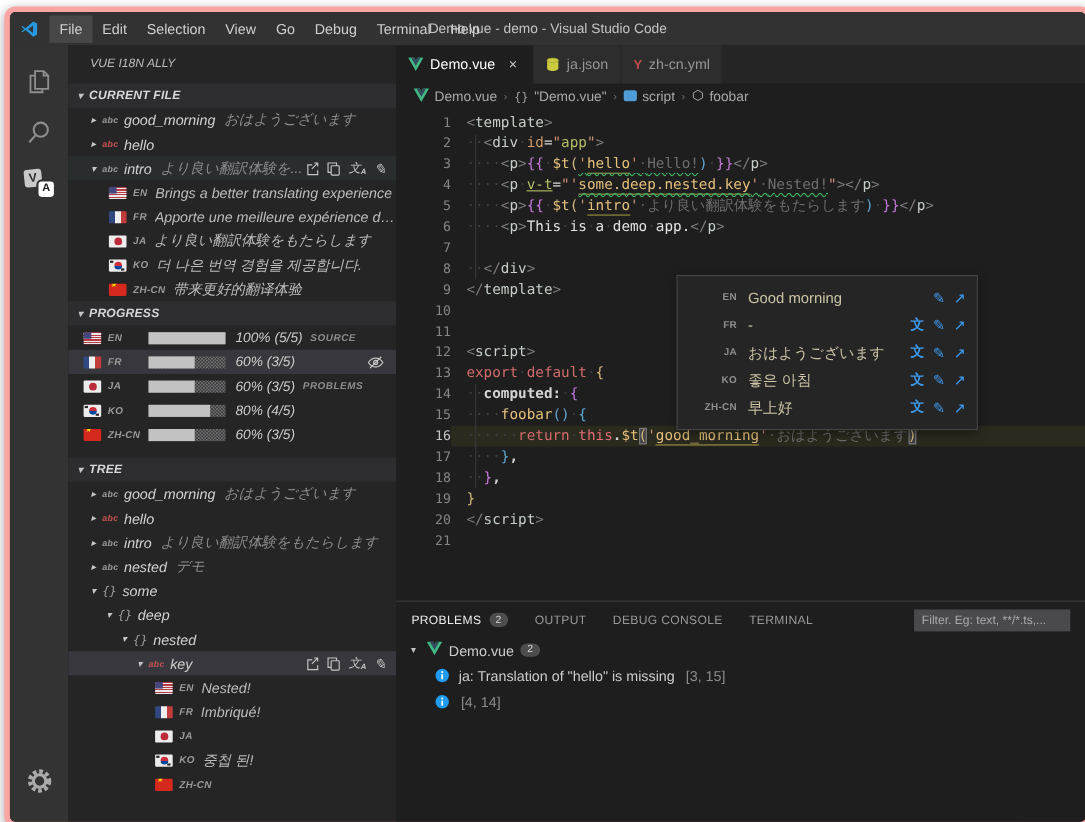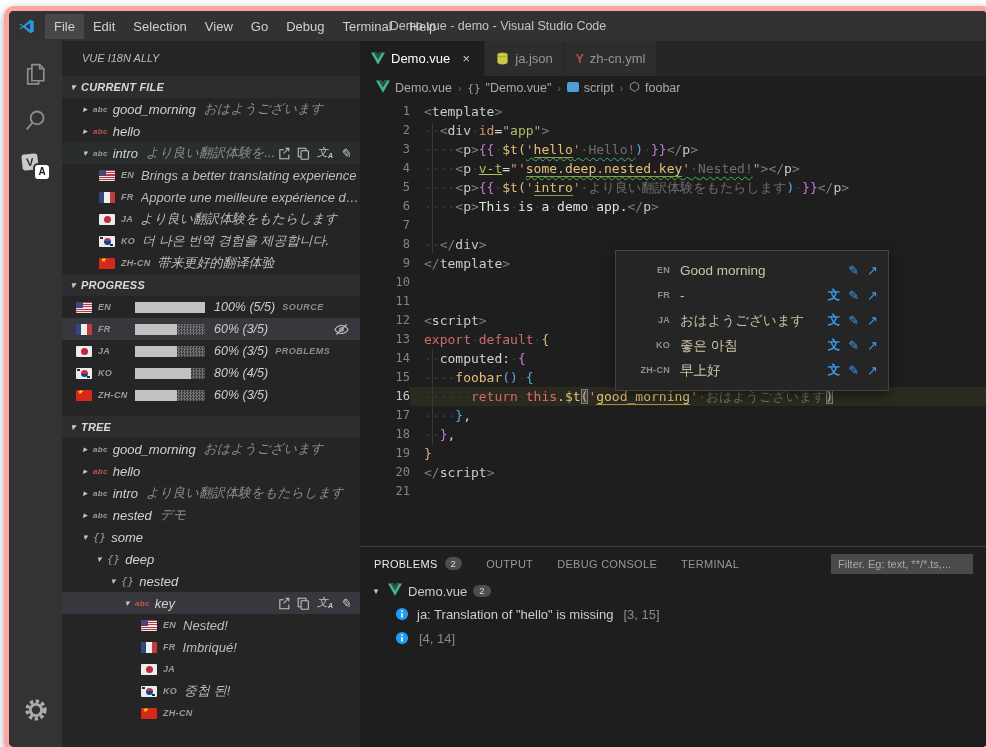--- a/index.html
+++ b/index.html
@@ -100,21 +100,21 @@
   .t-eq{color:#d4d4d4;}
   .t-q{color:#ce9178;}
   .t-sg{color:#b5bd68;}
   .t-mu{color:#c678dd;}
   .t-fn{color:#e5c07b;}
   .t-ks{color:#e5c07b;border-bottom:1px solid #9d9440;}
   .t-ds{color:#5c5c5c;}
   .t-an{color:#6e6e6e;}
   .t-kw{color:#d26b6b;}
   .t-th{color:#e06c75;}
-  .t-pw{color:#d4d4d4;}
+  .t-pw{color:#d4d4d4;font-weight:bold;}
   .t-by{color:#d7ba7d;}
   .t-bp{color:#c678dd;}
   .t-bb{color:#5fa8d6;}
   .t-tx{color:#e2e2e2;}
   .t-box{background:#3f4145;outline:1px solid #7e7e7e;outline-offset:-1px;}
   .t-sq{text-decoration:underline wavy #3cb765 1px;text-underline-offset:3px;text-decoration-skip-ink:none;}
   
   .popup{position:absolute;left:255px;top:150px;width:252px;background:#252526;border:1px solid #454545;
     box-shadow:0 3px 10px rgba(0,0,0,.5);padding:7px 10px;font-family:"Liberation Sans",sans-serif;z-index:5;}
   .prow{display:flex;align-items:center;height:25px;}

